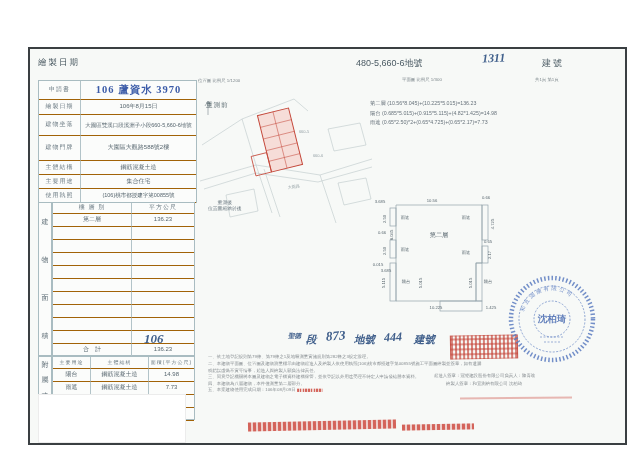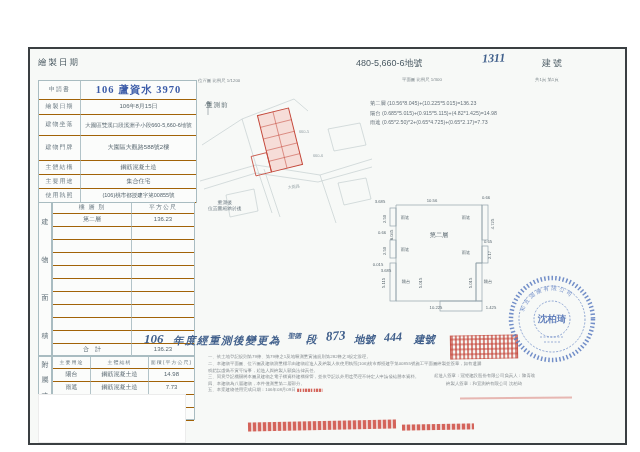--- a/index.html
+++ b/index.html
@@ -267,21 +267,20 @@
           <text x="46" y="100">陽台</text>
           <text x="62" y="100" transform="rotate(-90 62 100)">5.015</text>
           <text x="112" y="100" transform="rotate(-90 112 100)">5.015</text>
           <text x="128" y="100">陽台</text>
           <text x="76" y="126">10.225</text>
           <text x="131" y="126">1.425</text>
         </g>
     </svg>
 
     <div class="abs hw ink" style="left:102px;top:282px;font-size:13px;margin-left:12px;">106</div>
-    <div class="abs hw ink" style="left:143px;top:285px;font-size:10.5px;letter-spacing:1.5px;">年度經重測後變更為</div>
     <div class="abs hw ink" style="left:258px;top:283px;font-size:6.5px;">聖德</div>
     <div class="abs hw ink" style="left:276px;top:284px;font-size:10.5px;">段</div>
     <div class="abs hw ink" style="left:296px;top:279px;font-size:13px;transform:rotate(-4deg);">873</div>
     <div class="abs hw ink" style="left:324px;top:284px;font-size:10.5px;">地號</div>
     <div class="abs hw ink" style="left:354px;top:281px;font-size:12px;transform:rotate(-3deg);">444</div>
     <div class="abs hw ink" style="left:384px;top:284px;font-size:10.5px;">建號</div>
 
     <div class="abs notes" id="notes">
         <div>一、依土地登記規則第79條、第79條之1及地籍測量實施規則第282條之3規定辦理。</div>
         <div>二、本建物平面圖、位置圖及建物測量標示由建物起造人及繪製人依使用執照(106)桃市都授建字第00855號施工平面圖繪製並簽章，如有遺漏或錯誤虛偽不實等情事，起造人與繪製人願負法律責任。</div>

